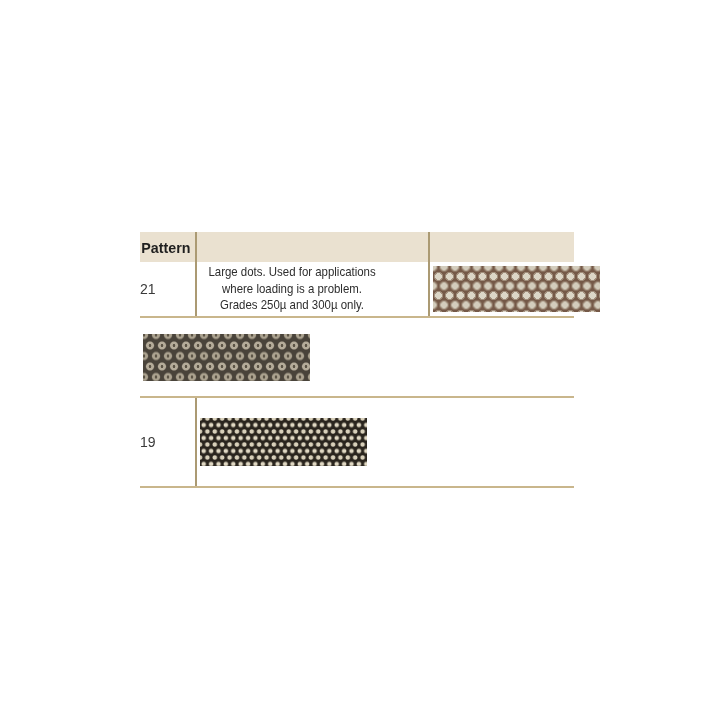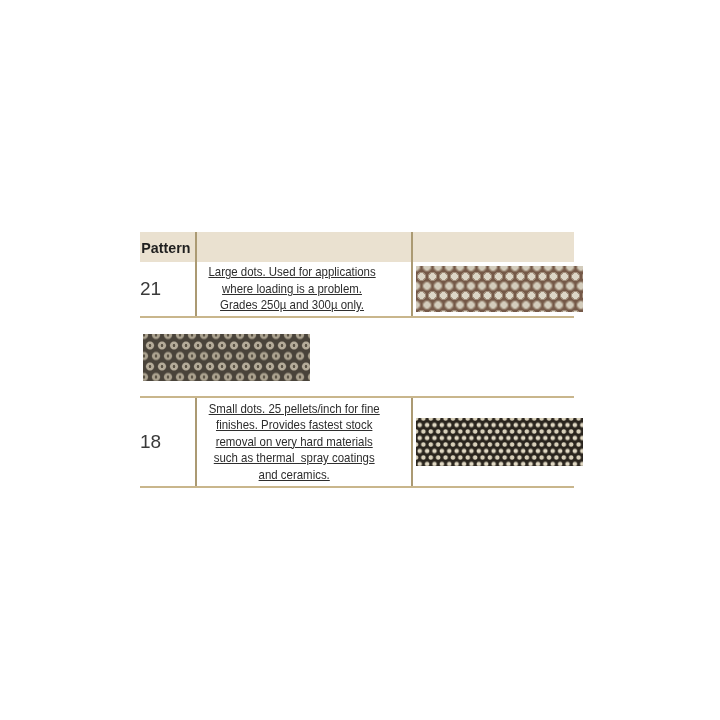--- a/index.html
+++ b/index.html
@@ -9,33 +9,33 @@
   .canvas { position: relative; width: 720px; height: 720px; background: #ffffff; }
 
   .ptable { position: absolute; left: 140px; top: 232px; width: 434px; }
 
   .trow { display: flex; width: 434px; }
   .thead { height: 30px; background: #eae1d0; }
   .trow.data-row { border-bottom: 2px solid #c9b68c; }
 
   .cell { display: flex; align-items: center; justify-content: flex-start; }
   .c1 { width: 57px;  border-right: 2px solid #ab9a73; flex: none; }
-  .c2 { width: 216px; border-right: 2px solid #ab9a73; flex: none; text-decoration: underline; }
+  .c2 { width: 233px; border-right: 2px solid #ab9a73; flex: none; }
   .c3 { width: 173px; flex: none; }
 
   .head-label {
     font-size: 15px; font-weight: bold; color: #1f1f1f;
     transform: scaleX(0.95); transform-origin: center; white-space: pre;
   }
 
   .type-large  { height: 56px; }
   .type-medium { height: 80px; }
   .type-small  { height: 90px; }
 
-  .pattern-id { font-size: 19px; color: #3a3a3a; }
+  .pattern-id { font-size: 14px; color: #3a3a3a; }
 
   .desc {
     text-align: center; font-size: 13px; line-height: 16.5px; color: #2d2d2d;
     transform: scaleX(0.88); transform-origin: center;
   }
   .desc-line { white-space: pre; }
 
   .swatch { width: 167px; margin: 0 auto; flex: none; }
 
   .type-large .swatch {
@@ -100,30 +100,21 @@
   </div>
 
   <div class="trow data-row type-medium">
     <div class="cell c3">
       <div class="swatch"></div>
     </div>
   </div>
 
   <div class="trow data-row type-small">
     <div class="cell c1">
-      <span class="pattern-id">18</span>
-    </div>
-    <div class="cell c2">
-      <div class="desc">
-              <div class="desc-line">Small dots. 25 pellets/inch for fine</div>
-              <div class="desc-line">finishes. Provides fastest stock</div>
-              <div class="desc-line">removal on very hard materials</div>
-              <div class="desc-line">such as thermal  spray coatings</div>
-              <div class="desc-line">and ceramics.</div>
-            </div>
+      <span class="pattern-id">19</span>
     </div>
     <div class="cell c3">
       <div class="swatch"></div>
     </div>
   </div>
 </div>
   </div>
 </div>
 
 </body></html>

